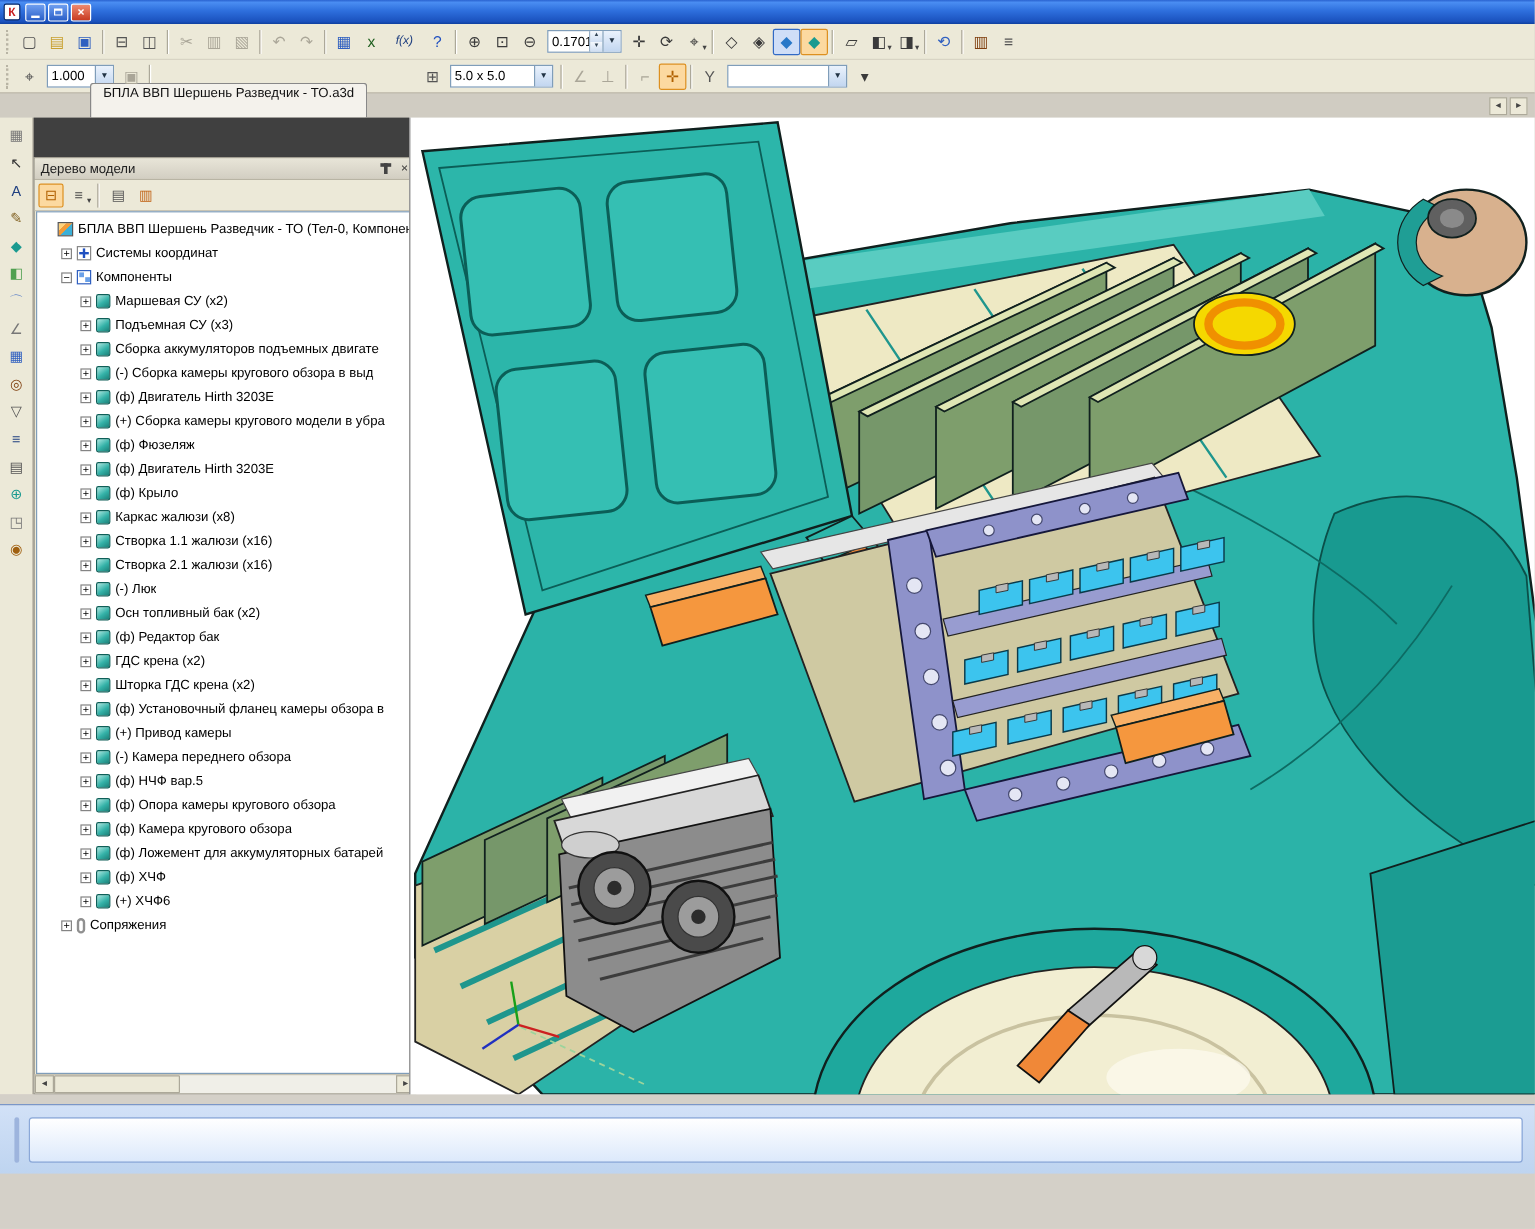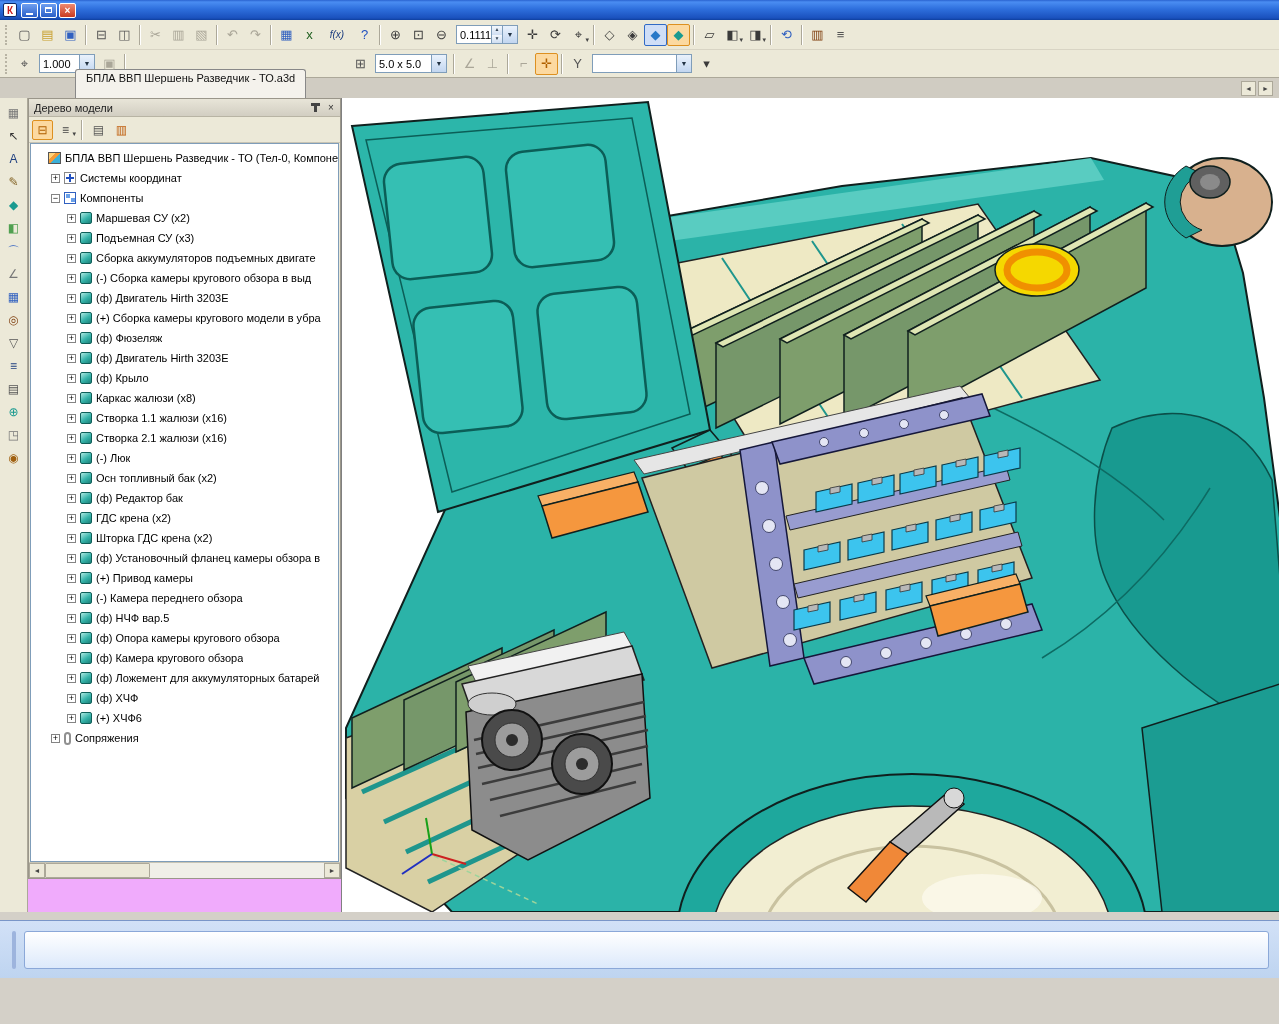--- a/index.html
+++ b/index.html
@@ -60,21 +60,21 @@
   .ts-btn { width:15px; height:15px; background:#ece9d8; border:1px solid #aca899; font-size:7px;
     display:flex; align-items:center; justify-content:center; color:#444; }
 
   
   .main { height:814px; display:flex; }
   .left-toolbar { width:28px; background:#ece9d8; border-right:1px solid #aca899;
     display:flex; flex-direction:column; align-items:center; padding-top:4px; gap:1px; }
   .lt-btn { width:22px; height:22px; display:flex; align-items:center; justify-content:center; border-radius:2px; }
   .lt-btn .glyph { font-size:12px; }
 
-  .tree-col { width:313px; display:flex; flex-direction:column; background:#f0abfc; }
+  .tree-col { width:313px; display:flex; background:#404040;align-items:flex-end; }
   .tree-panel { height:781px; display:flex; flex-direction:column; border:1px solid #9a968a; background:#ece9d8; }
   .tree-header { height:18px; display:flex; align-items:center; padding:0 2px 0 5px; color:#222;
     background:linear-gradient(180deg,#e8e5d8,#d2cec2); border-bottom:1px solid #b8b4a4; }
   .hdr-btns { margin-left:auto; display:flex; gap:2px; }
   .hbtn { width:14px; height:14px; display:flex; align-items:center; justify-content:center;
     font-size:10px; color:#333; border:1px solid transparent; }
   .pin { width:3px; height:9px; background:#444; position:relative; }
   .pin::before { content:""; position:absolute; top:0; left:-3px; width:9px; height:3px; background:#444; }
   .tree-toolbar { height:26px; display:flex; align-items:center; padding-left:3px; gap:2px;
     background:#ece9d8; border-bottom:1px solid #c8c4b4; }
@@ -193,21 +193,21 @@
       <div class="tb-btn">
         <span class="glyph">⊕</span>
       </div>
       <div class="tb-btn">
         <span class="glyph">⊡</span>
       </div>
       <div class="tb-btn">
         <span class="glyph">⊖</span>
       </div>
       <div class="combo" style="width: 62px;">
-        <span class="combo-val">0.1111</span>
+        <span class="combo-val">0.1701</span>
         <div class="spin">
           <div class="spin-b">▲</div>
           <div class="spin-b">▼</div>
         </div>
         <div class="combo-drop">▼</div>
       </div>
       <div class="tb-btn">
         <span class="glyph">✛</span>
       </div>
       <div class="tb-btn">
@@ -264,21 +264,21 @@
         <div class="combo-drop">▼</div>
       </div>
       <div class="tb-btn disabled">
         <span class="glyph">▣</span>
       </div>
       <div class="tb-sep"></div>
       <div class="tb-spacer" style="width: 220px;"></div>
       <div class="tb-btn">
         <span class="glyph" style="color: rgb(85, 85, 85);">⊞</span>
       </div>
-      <div class="combo" style="width: 72px;">
+      <div class="combo" style="width: 86px;">
         <span class="combo-val">5.0 x 5.0</span>
         <div class="combo-drop">▼</div>
       </div>
       <div class="tb-sep"></div>
       <div class="tb-btn disabled">
         <span class="glyph">∠</span>
       </div>
       <div class="tb-btn disabled">
         <span class="glyph">⊥</span>
       </div>

